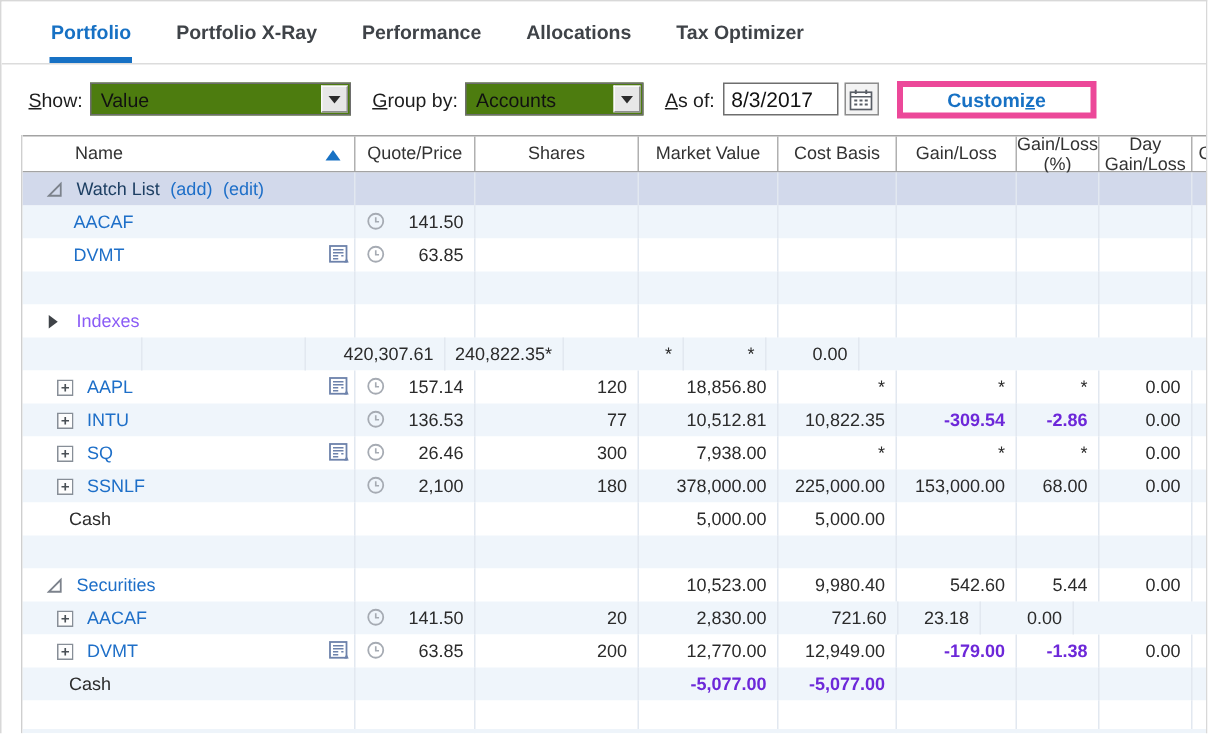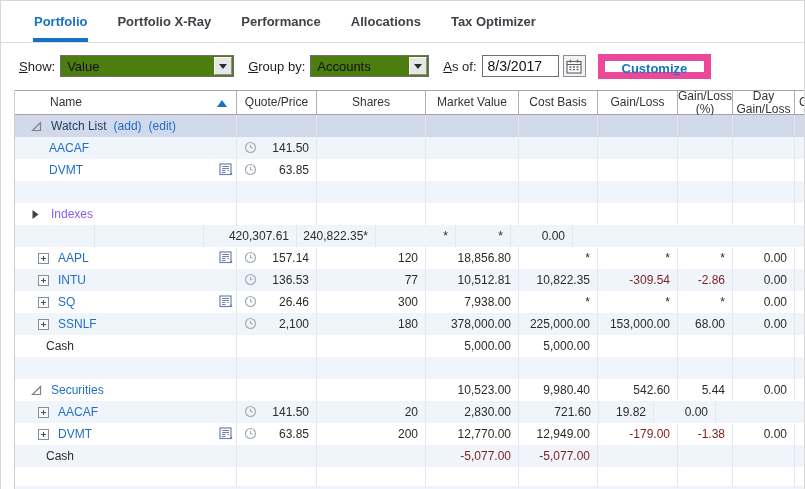--- a/index.html
+++ b/index.html
@@ -22,21 +22,21 @@
   .combo-btn { width:18px; align-self:stretch; margin:1px; background:#e7e7e7;
                border:1px solid #fafafa; border-right-color:#8f8f8f; border-bottom-color:#8f8f8f;
                display:flex; align-items:center; justify-content:center; }
   .combo-arrow { width:0; height:0; border-left:4px solid transparent; border-right:4px solid transparent; border-top:5px solid #2b2b2b; }
   .combo.show-combo { width:174px; margin-right:14px; }
   .combo.group-combo { width:119px; margin-right:14px; }
   .datebox { width:77px; height:22px; border:1px solid #6e6e6e; font-family:"Liberation Sans",sans-serif;
              font-size:14px; padding:0 5px; color:#111; }
   .calbtn { width:23px; height:22px; margin-left:4px; background:#f3f3f3; border:1px solid #8d8d8d;
             display:flex; align-items:center; justify-content:center; cursor:pointer; }
-  .customize-btn { margin-left:12px; height:25px; padding:0 17px; background:#fff; border:7px solid #ec4899;
+  .customize-btn { margin-left:12px; height:25px; padding:0 30px; background:#fff; border:4px solid #ec4899;
                    color:#1771c4; font-weight:bold; font-size:13px; font-family:"Liberation Sans",sans-serif; cursor:pointer; }
   .customize-btn u, .tlabel u { text-decoration:underline; }
 
   
   .grid { position:absolute; left:13px; top:89px; right:0; bottom:0; border-left:1px solid #cfcfcf;
           display:flex; flex-direction:column; font-size:12px; color:#2b2b2b; background:#fff; overflow:hidden; }
   .ghead { display:flex; height:25px; flex-shrink:0; border-top:1px solid #a3a3a3; border-bottom:1px solid #a3a3a3; background:#fff; }
   .hcell { display:flex; align-items:center; justify-content:center; text-align:center;
            border-right:1px solid #b0b0b0; color:#333; line-height:1.05; flex-shrink:0; cursor:pointer; padding:0 2px; }
   .hcell.c0 { justify-content:flex-start; padding-left:35px; position:relative; }
@@ -60,21 +60,21 @@
   .gname.navy { color:#1d3f63; }
   .gname.blue { color:#1e6fc8; cursor:pointer; }
   .gname.black { color:#8b5cf6;text-align:right; }
   .glink { color:#1e6fc8; margin-left:7px; cursor:pointer; }
   .plusbox { display:inline-flex; margin-left:23px; margin-right:9px; flex-shrink:0; cursor:pointer; }
   .name-child { padding-left:34px; }
   .cash-name { padding-left:31px; color:#2b2b2b; }
   .ticker { color:#1e6fc8; cursor:pointer; white-space:nowrap; }
   .news { position:absolute; right:3px; top:4px; display:inline-flex; cursor:pointer; }
   .clock { position:absolute; left:7px; top:4px; display:inline-flex; }
-  .neg { color:#7f1d1d; }
+  .neg { color:#6d28d9;font-weight:bold; }
   .bottom-strip { position:absolute; left:0; right:0; bottom:0; height:3px; background:#eef4fa; }
 </style>
 </head>
 <body>
 
 <div class="app">
 
   <div class="tabbar">
     <div class="tab active">
         <span>Portfolio</span>
@@ -503,21 +503,21 @@
           <div class="cell c2 num">
             <span class="">20</span>
           </div>
           <div class="cell c3 num">
             <span class="">2,830.00</span>
           </div>
           <div class="cell c5 num">
             <span class="">721.60</span>
           </div>
           <div class="cell c6 num">
-            <span class="">19.82</span>
+            <span class="">23.18</span>
           </div>
           <div class="cell c7 num">
             <span class="">0.00</span>
           </div>
           <div class="cell c8"></div>
         </div>
         <div class="row white">
           <div class="cell c0">
             <span class="plusbox">
               <svg width="11" height="11" viewBox="0 0 11 11">

